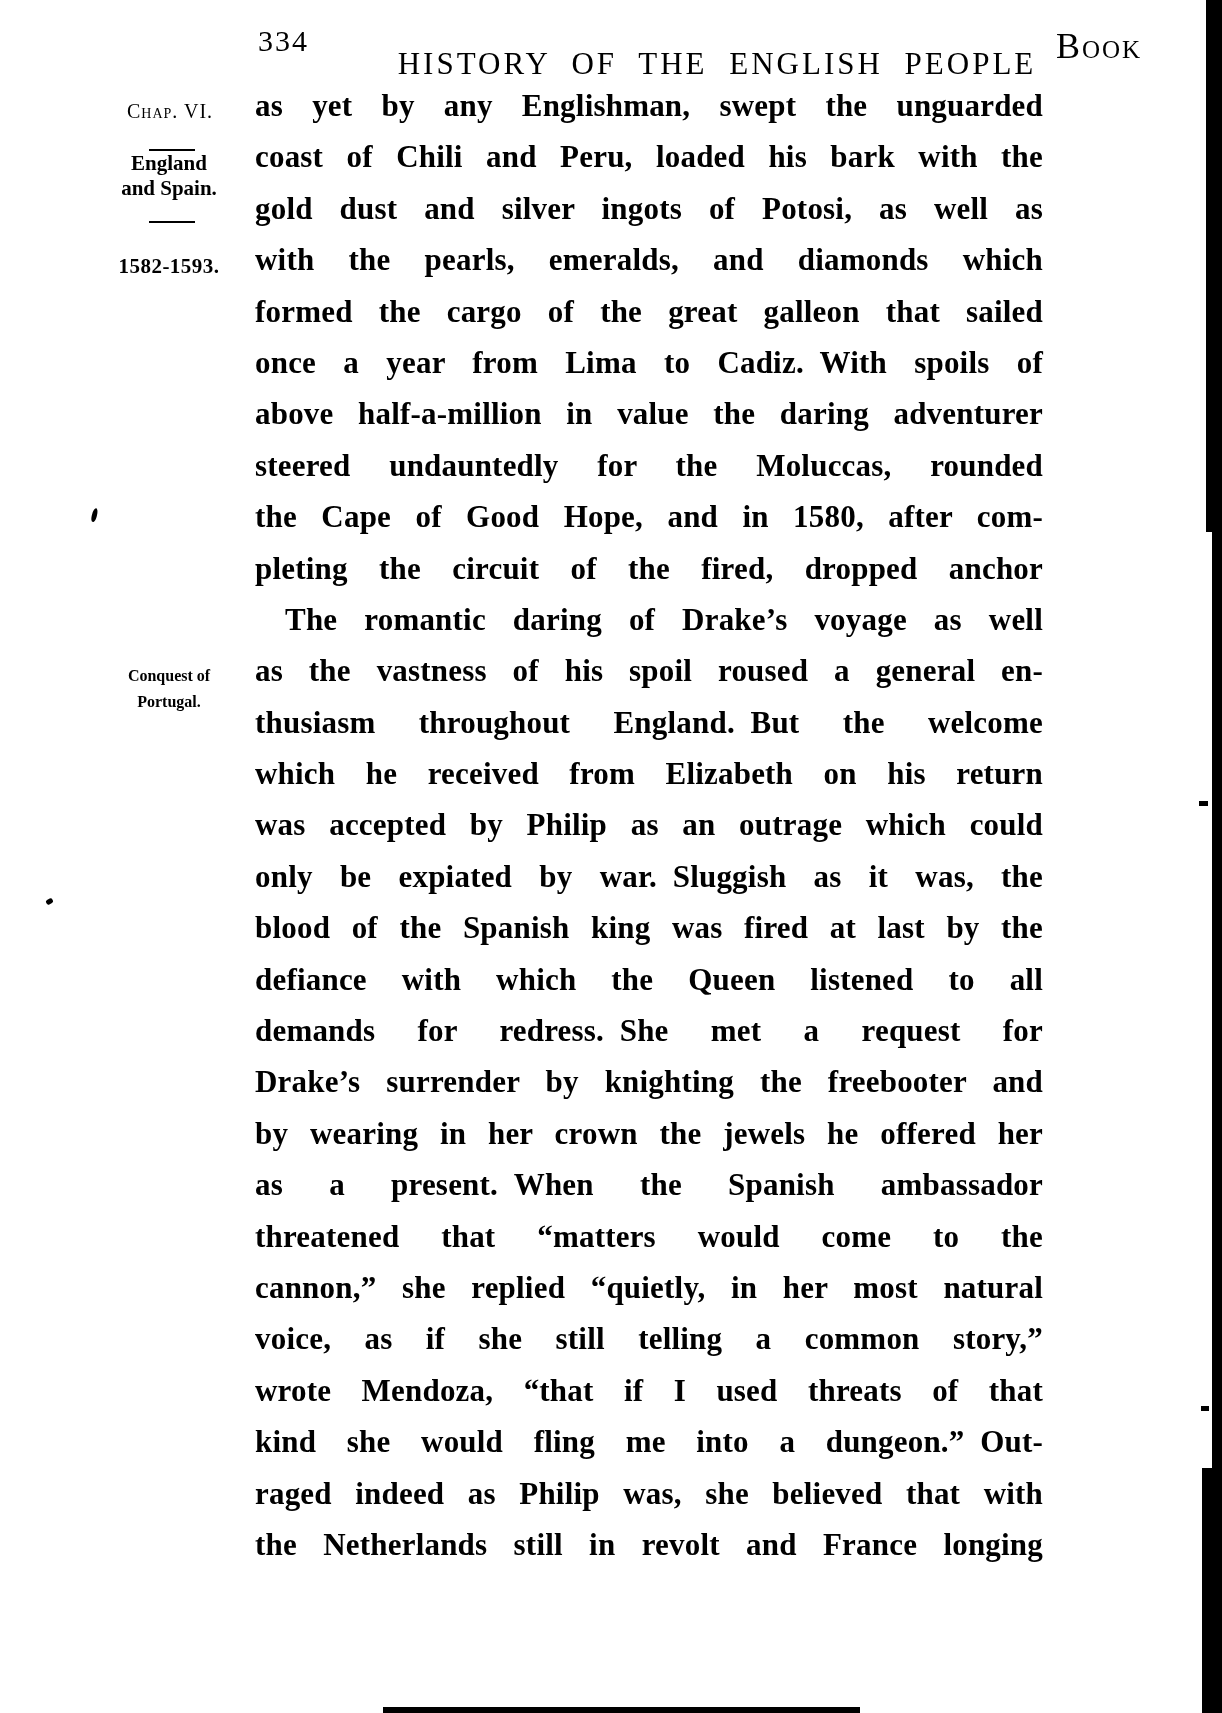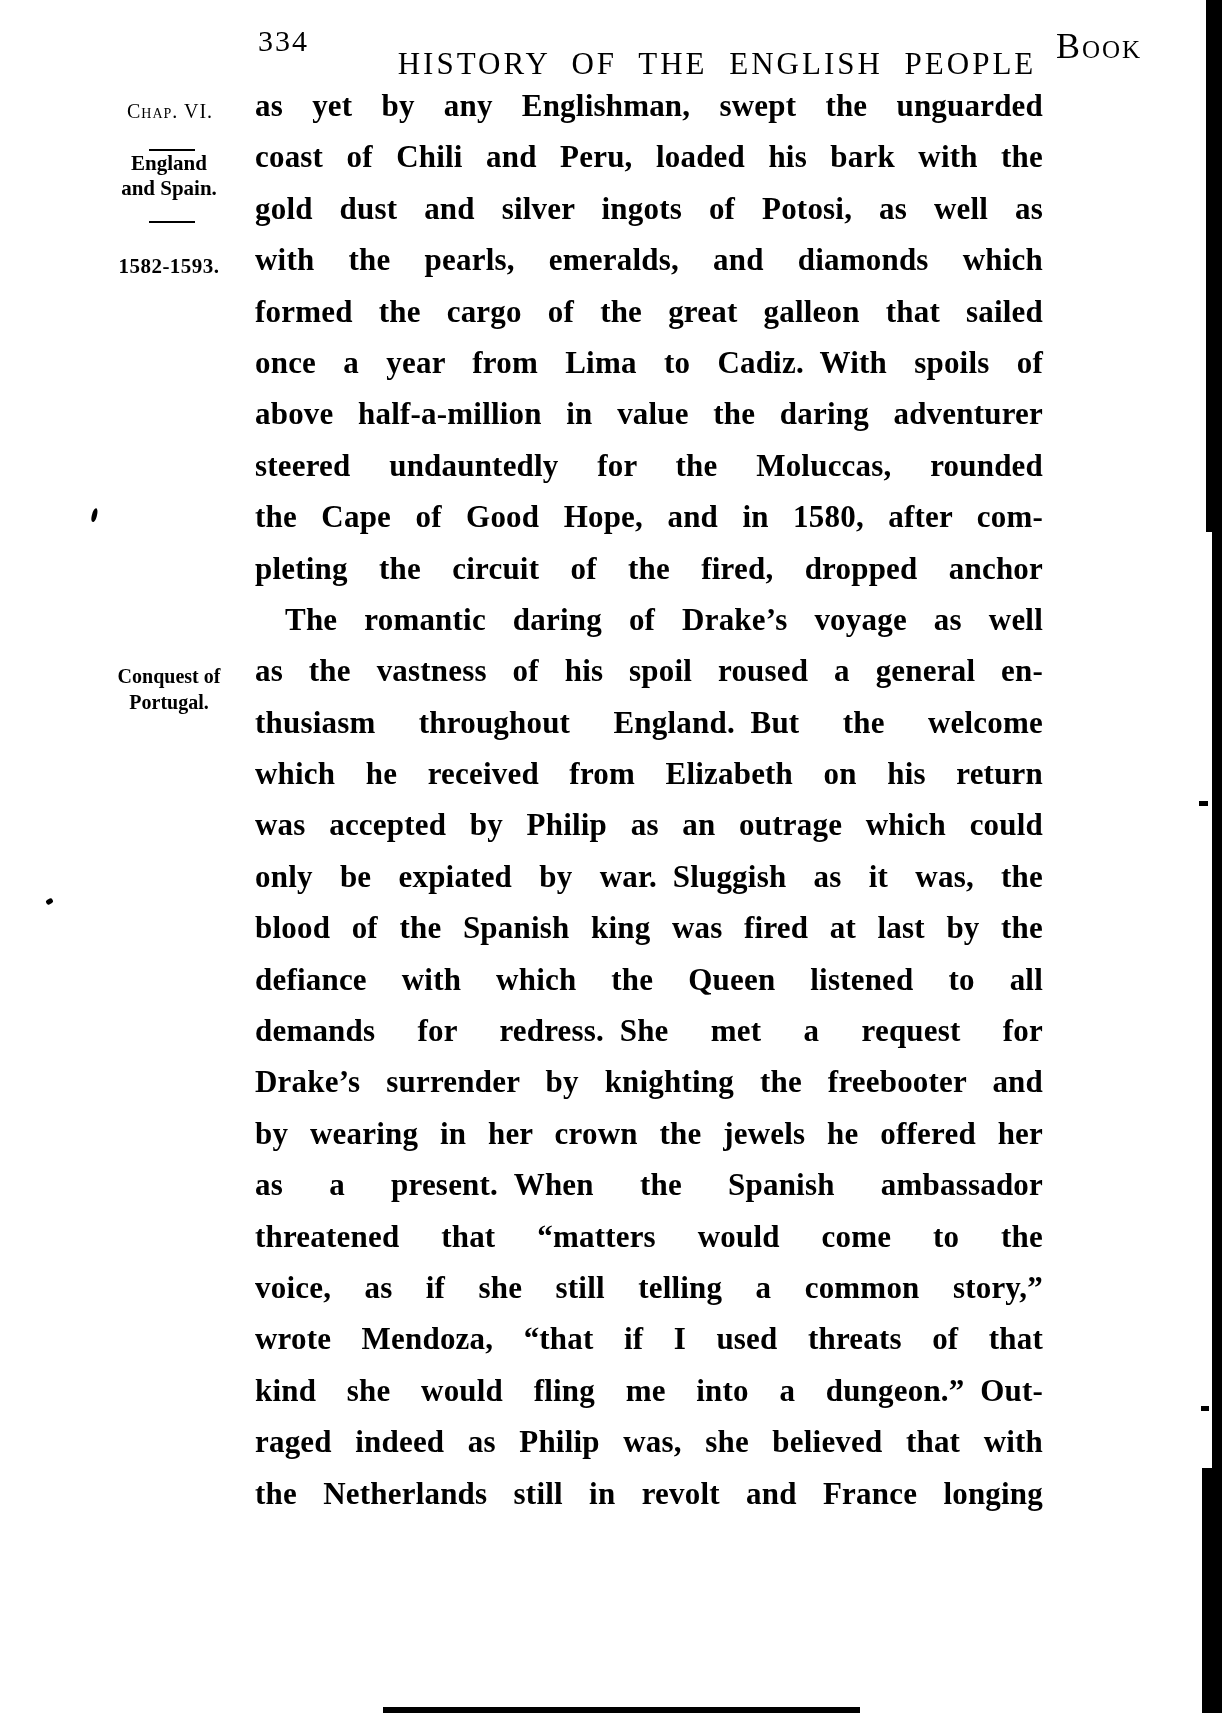--- a/index.html
+++ b/index.html
@@ -36,21 +36,21 @@
   }
   .rule1{top:149px;}
   .rule2{top:221px;}
   .margin-note{
     position:absolute;left:88px;width:162px;
     text-align:center;font-weight:bold;
     font-size:21px;line-height:25px;
   }
   .note-england{top:151px;}
   .note-dates{top:227px;letter-spacing:0.5px;margin-top:27px;}
-  .note-conquest{top:663px;font-size:20px;line-height:26px;}
+  .note-conquest{top:663px;font-size:16px;line-height:26px;}
   
   .body-col{
     position:absolute;left:255px;top:80px;width:788px;
     font-size:31px;letter-spacing:0.2px;
   }
   .line{
     height:51.4px;line-height:51.4px;
     text-align:justify;text-align-last:justify;
     text-justify:inter-word;
     overflow:visible;
@@ -115,20 +115,21 @@
     <div class="line">which he received from Elizabeth on his return</div>
     <div class="line">was accepted by Philip as an outrage which could</div>
     <div class="line">only be expiated by war. Sluggish as it was, the</div>
     <div class="line">blood of the Spanish king was fired at last by the</div>
     <div class="line">defiance with which the Queen listened to all</div>
     <div class="line">demands for redress. She met a request for</div>
     <div class="line">Drake’s surrender by knighting the freebooter and</div>
     <div class="line">by wearing in her crown the jewels he offered her</div>
     <div class="line">as a present. When the Spanish ambassador</div>
     <div class="line">threatened that “matters would come to the</div>
+    <div class="line">cannon,” she replied “quietly, in her most natural</div>
     <div class="line">voice, as if she still telling a common story,”</div>
     <div class="line">wrote Mendoza, “that if I used threats of that</div>
     <div class="line">kind she would fling me into a dungeon.” Out-</div>
     <div class="line">raged indeed as Philip was, she believed that with</div>
     <div class="line">the Netherlands still in revolt and France longing</div>
   </div>
 
   <div class="bar bar-right-top"></div>
   <div class="bar bar-right-mid"></div>
   <div class="bar bar-right-bottom"></div>

